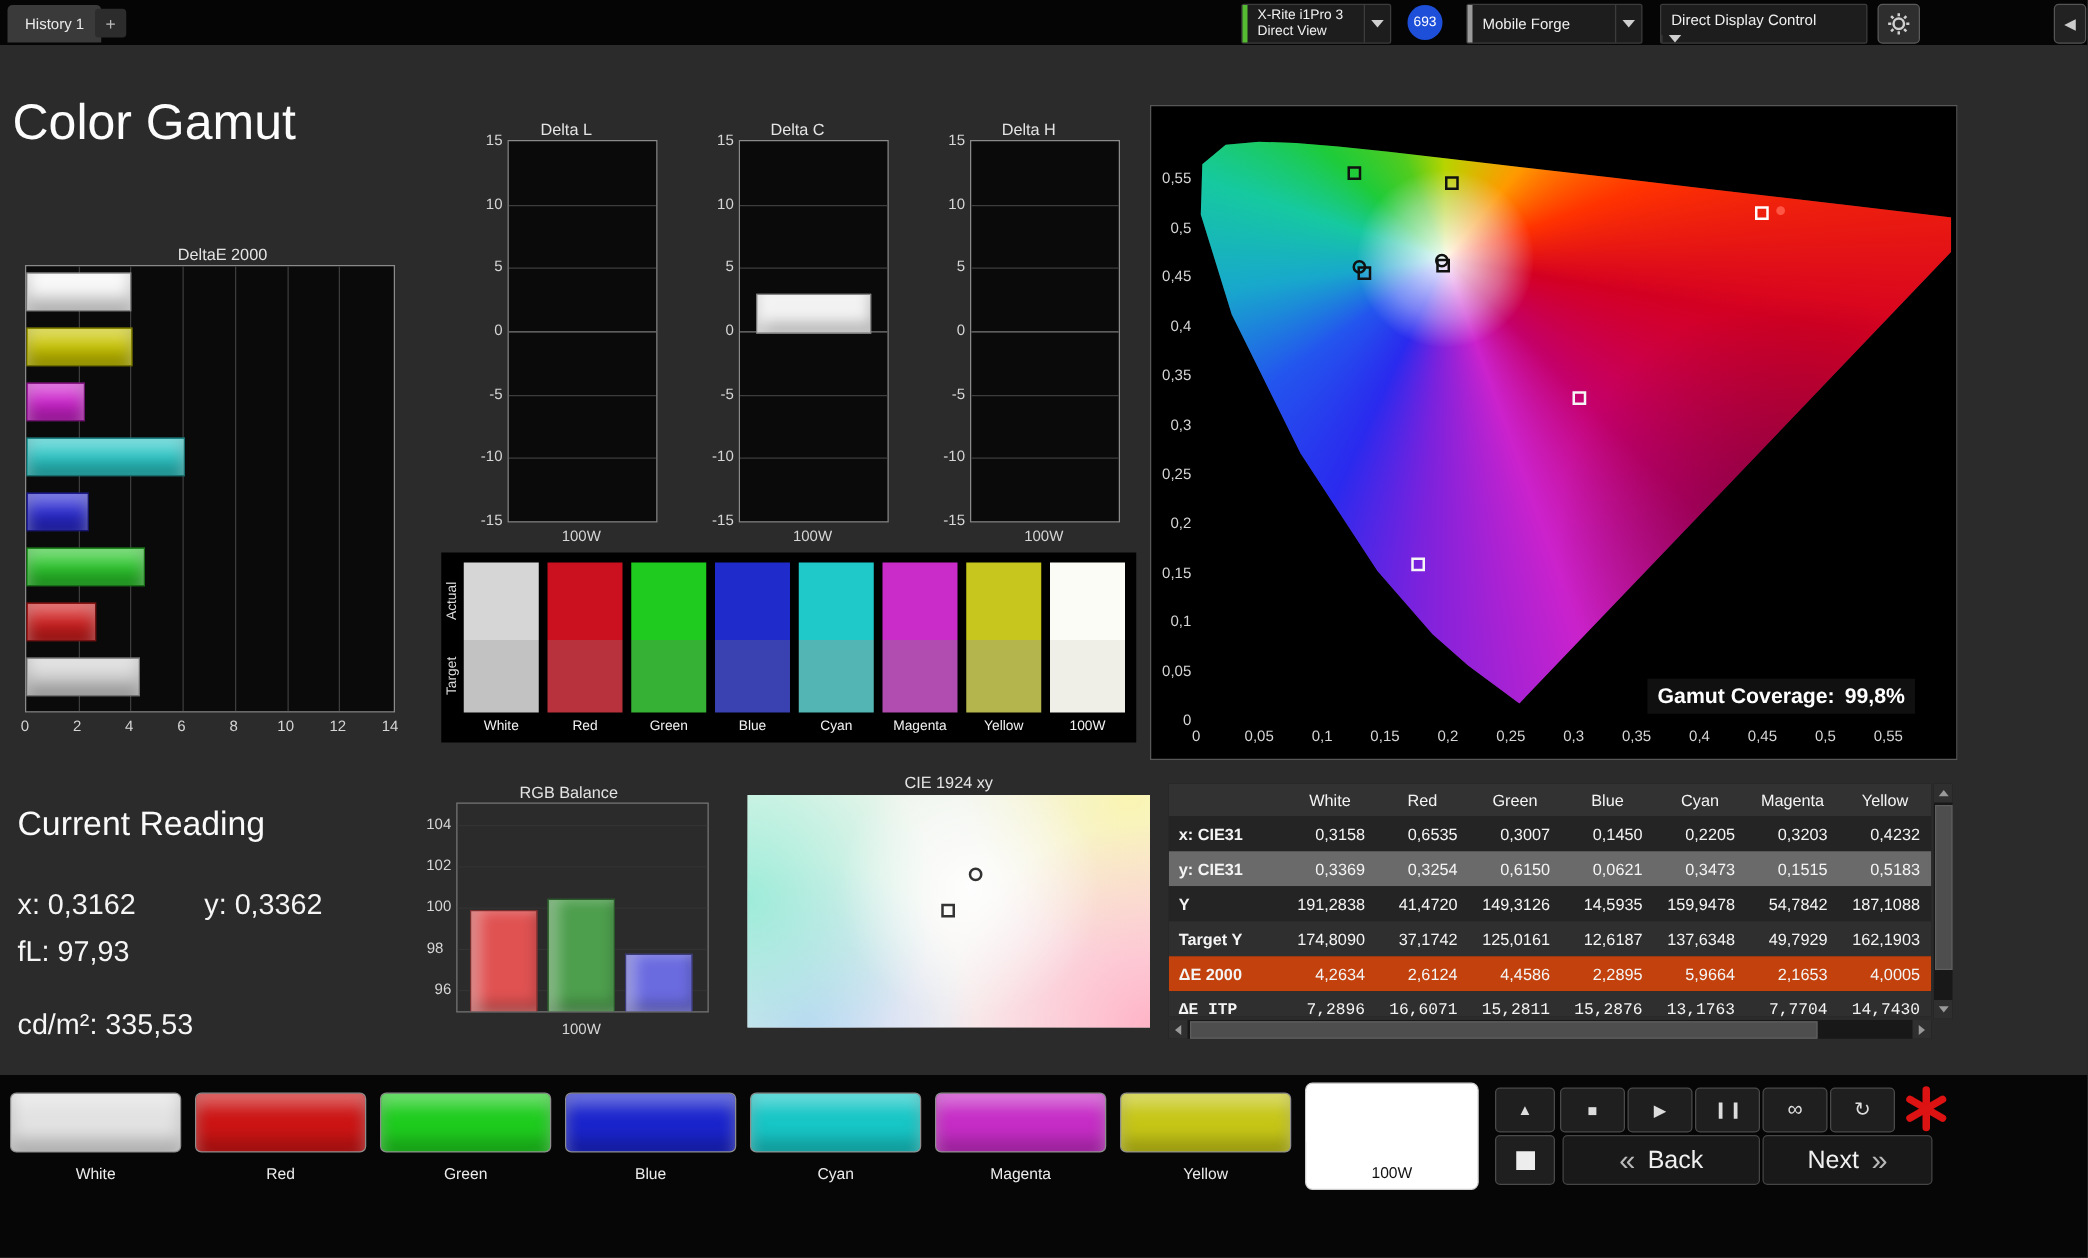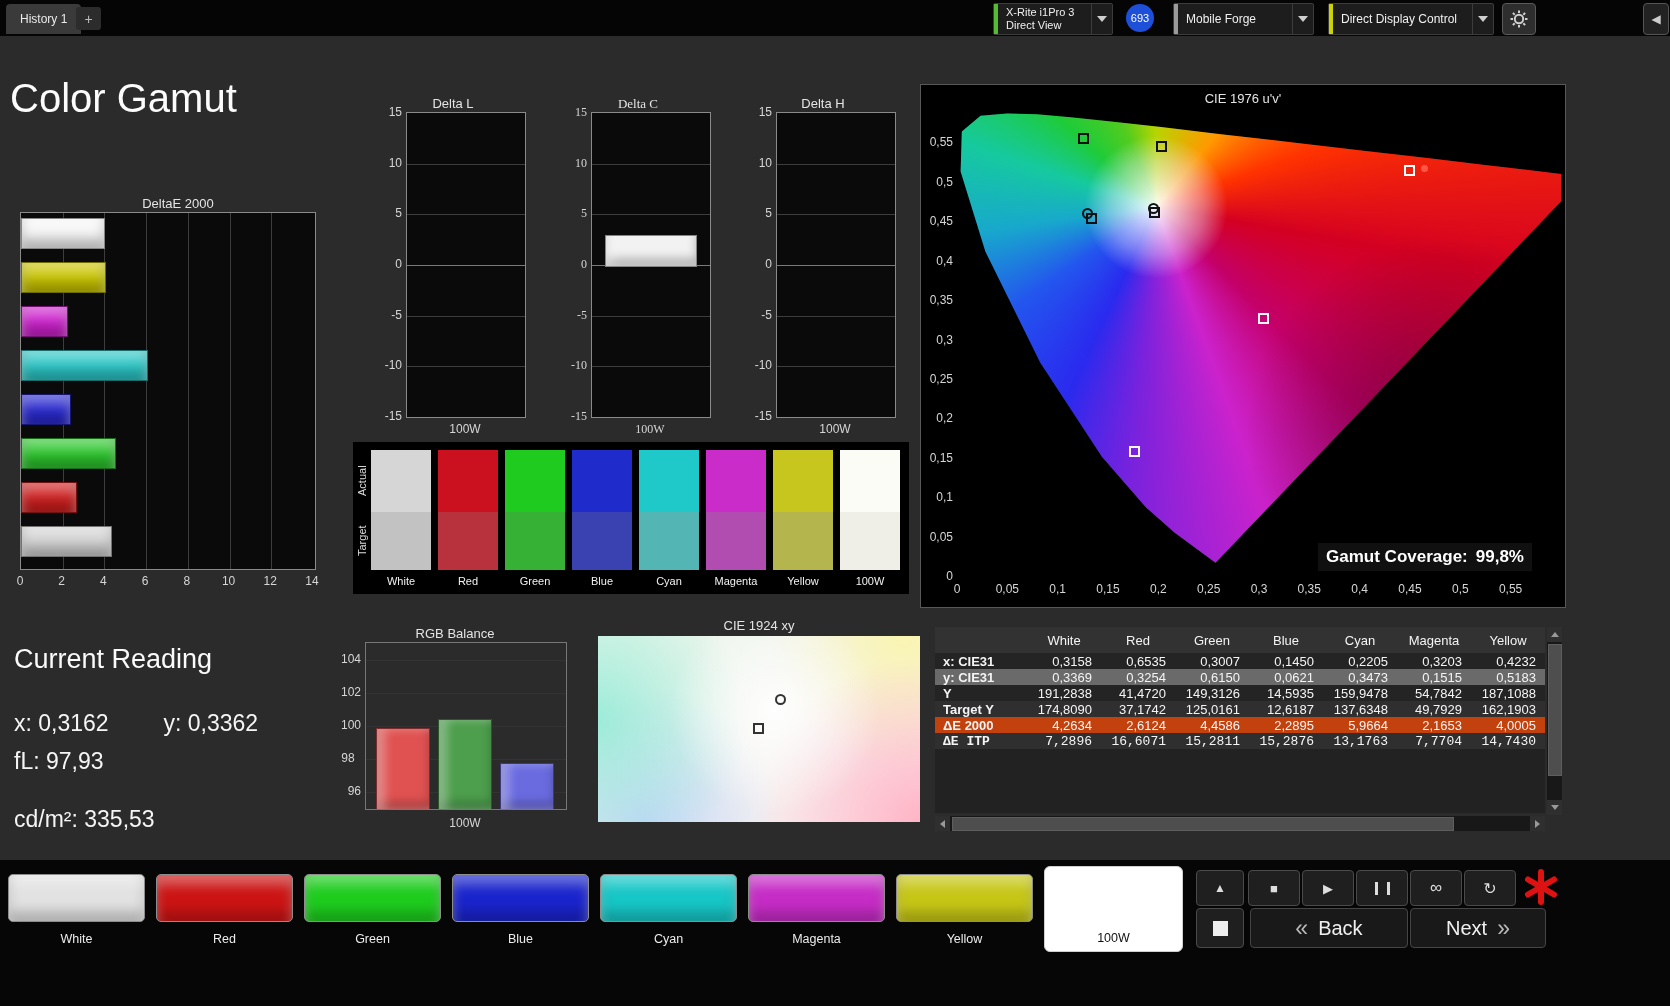--- a/index.html
+++ b/index.html
@@ -82,21 +82,21 @@
        radial-gradient(circle 150px at 55% 40%, rgba(255,255,255,.9), rgba(255,255,255,0) 70%),
        radial-gradient(circle 220px at 100% 100%, rgba(255,170,190,.85), rgba(255,200,210,0) 75%),
        radial-gradient(circle 200px at 0% 45%, rgba(150,235,215,.9), rgba(190,240,225,0) 75%),
        radial-gradient(circle 180px at 95% 0%, rgba(250,245,170,.9), rgba(250,245,190,0) 75%),
        radial-gradient(circle 180px at 15% 100%, rgba(190,210,250,.9), rgba(200,215,250,0) 75%),
        linear-gradient(135deg,#e8f7ea,#fdeef2);}
   .marker.dark{border-color:#333;}
 
   
   .dtable{position:absolute;left:935px;top:627px;width:610px;height:186px;overflow:hidden;background:#222;}
-  .trow{display:grid;grid-template-columns:92px repeat(7,74px);height:16px;align-items:center;}
+  .trow{display:grid;grid-template-columns:92px repeat(7,74px);height:28px;align-items:center;}
   .trow.head{height:26px;background:#323232;}
   .tcell{font-size:13px;text-align:right;padding-right:9px;color:#f4f4f4;white-space:nowrap;}
   .tcell.lab{text-align:left;padding-left:8px;font-weight:bold;}
   .trow.head .tcell{text-align:center;padding-right:0;font-weight:normal;}
 
   .scroll-h{position:absolute;left:935px;top:816px;width:610px;height:15px;background:#181818;}
   .scroll-v{position:absolute;left:1547px;top:627px;width:15px;height:188px;background:#181818;}
   .sbtn{position:absolute;background:#2f2f2f;display:flex;align-items:center;justify-content:center;}
   .sthumb{position:absolute;background:#4e4e4e;border:1px solid #5e5e5e;}
   .tri{width:0;height:0;}
@@ -147,21 +147,21 @@
   <div class="dropdown" style="left:1173px;width:139px;">
     <div class="dd-accent" id="source-accent" style="background: rgb(154, 154, 154);"></div>
     <div class="dd-text single">
       <span>Mobile Forge</span>
     </div>
     <div class="dd-arrow">
         <i class="tri-down"></i>
       </div>
   </div>
 
-  <div class="dropdown" style="left:1328px;width:164px;">
+  <div class="dropdown" style="left:1328px;width:164px;flex-direction:column;">
     <div class="dd-accent" id="display-accent" style="background: rgb(204, 212, 0);"></div>
     <div class="dd-text single">
       <span>Direct Display Control</span>
     </div>
     <div class="dd-arrow">
         <i class="tri-down"></i>
       </div>
   </div>
 
   <div class="iconbtn" style="left:1502px;">
@@ -220,21 +220,21 @@
   <div class="ylabs"></div>
   <div class="axis-lab" style="left:28px;top:326px;width:118px;text-align:center;">100W</div>
 <div class="axis-lab" style="left: 0px; top: 9px; width: 24px; text-align: right;">15</div>
     <div class="axis-lab" style="left: 0px; top: 59.6667px; width: 24px; text-align: right;">10</div>
     <div class="axis-lab" style="left: 0px; top: 110.333px; width: 24px; text-align: right;">5</div>
     <div class="axis-lab" style="left: 0px; top: 161px; width: 24px; text-align: right;">0</div>
     <div class="axis-lab" style="left: 0px; top: 211.667px; width: 24px; text-align: right;">-5</div>
     <div class="axis-lab" style="left: 0px; top: 262.333px; width: 24px; text-align: right;">-10</div>
     <div class="axis-lab" style="left: 0px; top: 313px; width: 24px; text-align: right;">-15</div>
   </div>
-<div class="chart delta" id="delta_c" style="left:563px;top:96px;width:150px;height:348px;font-family:Liberation Serif, serif;">
+<div class="chart delta" id="delta_c" style="left:563px;top:96px;width:150px;height:348px;">
   <div class="ctitle">Delta C</div>
   <div class="plotbox dplot" style="left:28px;top:16px;width:118px;height:304px;">
       <div class="hgrid" style="top: 51px;"></div>
       <div class="hgrid" style="top: 101px;"></div>
       <div class="hgrid zero" style="top: 152px;"></div>
       <div class="hgrid" style="top: 203px;"></div>
       <div class="hgrid" style="top: 253px;"></div>
       <div class="vbar" style="left: 13px; width: 90px; height: 30px; top: 122px; background: rgb(242, 242, 242);"></div>
     </div>
   <div class="ylabs"></div>
@@ -292,21 +292,20 @@
       <div class="swcell" style="left: 420px; top: 8px; height: 62px; background: rgb(198, 198, 31);"></div>
       <div class="swcell" style="left: 420px; top: 70px; height: 58px; background: rgb(181, 181, 78);"></div>
       <div class="swlab" style="left: 420px; top: 133px;">Yellow</div>
       <div class="swcell" style="left: 487px; top: 8px; height: 62px; background: rgb(252, 252, 246);"></div>
       <div class="swcell" style="left: 487px; top: 70px; height: 58px; background: rgb(239, 239, 232);"></div>
       <div class="swlab" style="left: 487px; top: 133px;">100W</div>
     </div>
 </div>
 
 <div class="ciepanel">
-  <div class="ctitle" style="top:6px;">CIE 1976 u'v'</div>
   <div class="cieplot">
     <div class="horseshoe"></div>
     <div id="cie-markers">
         <div class="marker square" style="left: calc(20.9% - 5px); top: calc(7.4% - 5px); border-color: rgb(17, 17, 17);"></div>
         <div class="marker square" style="left: calc(33.8% - 5px); top: calc(9.1% - 5px); border-color: rgb(17, 17, 17);"></div>
         <div class="marker square" style="left: calc(74.8% - 5px); top: calc(14.2% - 5px); border-color: rgb(255, 255, 255);"></div>
         <div class="marker dot" style="left: calc(77.6% - 5px); top: calc(14.2% - 5px); background: rgb(255, 85, 68);"></div>
         <div class="marker square" style="left: calc(22.2% - 5px); top: calc(24.3% - 5px); border-color: rgb(17, 17, 17);"></div>
         <div class="marker circle" style="left: calc(21.5% - 5px); top: calc(23.2% - 5px); border-color: rgb(17, 17, 17);"></div>
         <div class="marker square" style="left: calc(32.6% - 5px); top: calc(23% - 5px); border-color: rgb(17, 17, 17);"></div>

